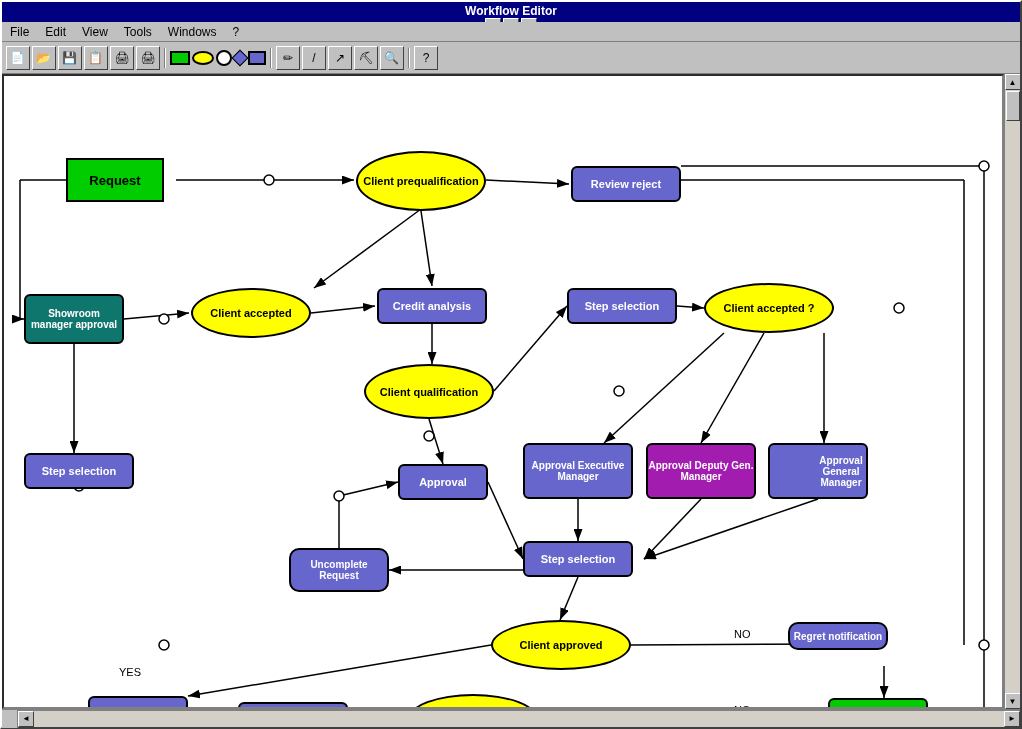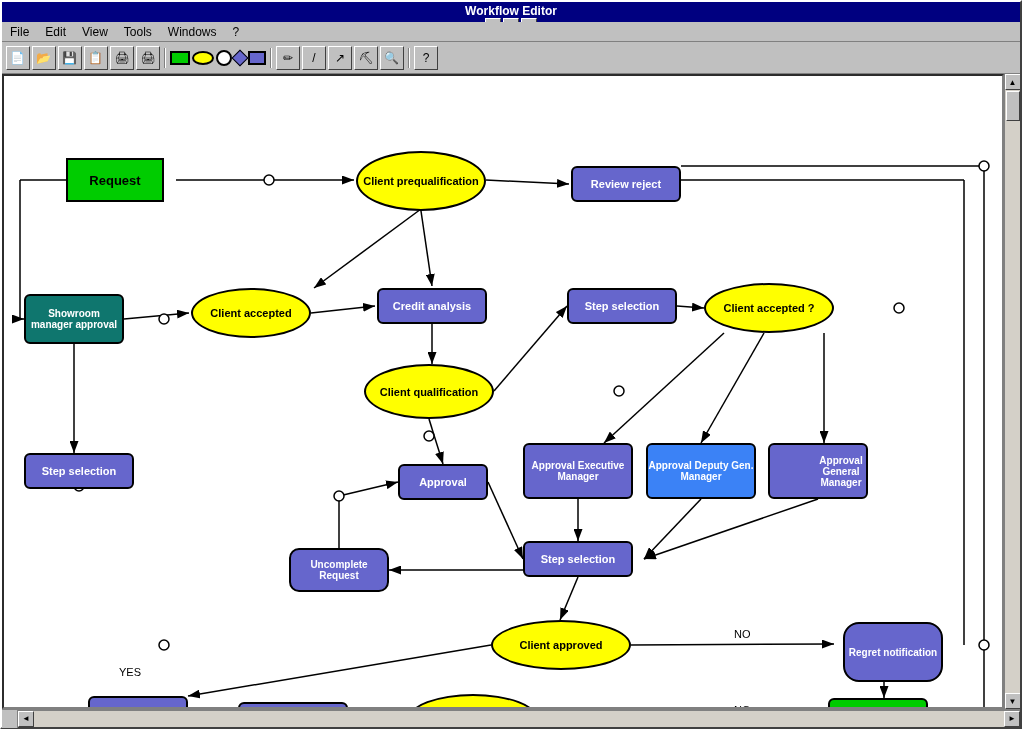--- a/index.html
+++ b/index.html
@@ -218,21 +218,21 @@
       </div>
 
       <div style="position:absolute; left:360px; top:288px; width:130px; height:55px; background:#ffff00; border:2px solid #000; border-radius:50%; display:flex; align-items:center; justify-content:center; text-align:center; font-size:11px; font-weight:bold; cursor:pointer;">
         <span>Client qualification</span>
       </div>
 
       <div style="position:absolute; left:519px; top:367px; width:110px; height:56px; background:#6666cc; border:2px solid #000; border-radius:6px; display:flex; align-items:center; justify-content:center; text-align:center; font-size:10px; font-weight:bold; color:white; cursor:pointer;">
         <span>Approval Executive Manager</span>
       </div>
 
-      <div style="position:absolute; left:642px; top:367px; width:110px; height:56px; background:#3b82f6; border:2px solid #000; border-radius:6px; display:flex; align-items:center; justify-content:center; text-align:center; font-size:10px; font-weight:bold; color:white; cursor:pointer;">
+      <div style="position:absolute; left:642px; top:367px; width:110px; height:56px; background:#a21caf; border:2px solid #000; border-radius:6px; display:flex; align-items:center; justify-content:center; text-align:center; font-size:10px; font-weight:bold; color:white; cursor:pointer;">
         <span>Approval Deputy Gen. Manager</span>
       </div>
 
       <div style="position:absolute; left:764px; top:367px; width:100px; height:56px; background:#6666cc; border:2px solid #000; border-radius:6px; display:flex; align-items:center; justify-content:center; text-align:center; font-size:10px; font-weight:bold; color:white; cursor:pointer;padding-left:46px;">
         <span>Approval General Manager</span>
       </div>
 
       <div style="position:absolute; left:394px; top:388px; width:90px; height:36px; background:#6666cc; border:2px solid #000; border-radius:6px; display:flex; align-items:center; justify-content:center; text-align:center; font-size:11px; font-weight:bold; color:white; cursor:pointer;">
         <span>Approval</span>
       </div>
@@ -242,21 +242,21 @@
       </div>
 
       <div style="position:absolute; left:519px; top:465px; width:110px; height:36px; background:#6666cc; border:2px solid #000; border-radius:6px; display:flex; align-items:center; justify-content:center; text-align:center; font-size:11px; font-weight:bold; color:white; cursor:pointer;">
         <span>Step selection</span>
       </div>
 
       <div style="position:absolute; left:487px; top:544px; width:140px; height:50px; background:#ffff00; border:2px solid #000; border-radius:50%; display:flex; align-items:center; justify-content:center; text-align:center; font-size:11px; font-weight:bold; cursor:pointer;">
         <span>Client approved</span>
       </div>
 
-      <div style="position:absolute; left:839px; top:546px; width:100px; height:60px; background:#6666cc; border:2px solid #000; border-radius:16px; display:flex; align-items:center; justify-content:center; text-align:center; font-size:10px; font-weight:bold; color:white; cursor:pointer;">
+      <div style="position:absolute; left:784px; top:546px; width:100px; height:28px; background:#6666cc; border:2px solid #000; border-radius:10px; display:flex; align-items:center; justify-content:center; text-align:center; font-size:10px; font-weight:bold; color:white; cursor:pointer;">
         <span>Regret notification</span>
       </div>
 
       <div style="position:absolute; left:84px; top:620px; width:100px; height:50px; background:#6666cc; border:2px solid #000; border-radius:6px; display:flex; align-items:center; justify-content:center; text-align:center; font-size:10px; font-weight:bold; color:white; cursor:pointer;">
         
       </div>
 
       <div style="position:absolute; left:234px; top:626px; width:110px; height:36px; background:#6666cc; border:2px solid #000; border-radius:6px; display:flex; align-items:center; justify-content:center; text-align:center; font-size:11px; font-weight:bold; color:white; cursor:pointer;">
         
       </div>

